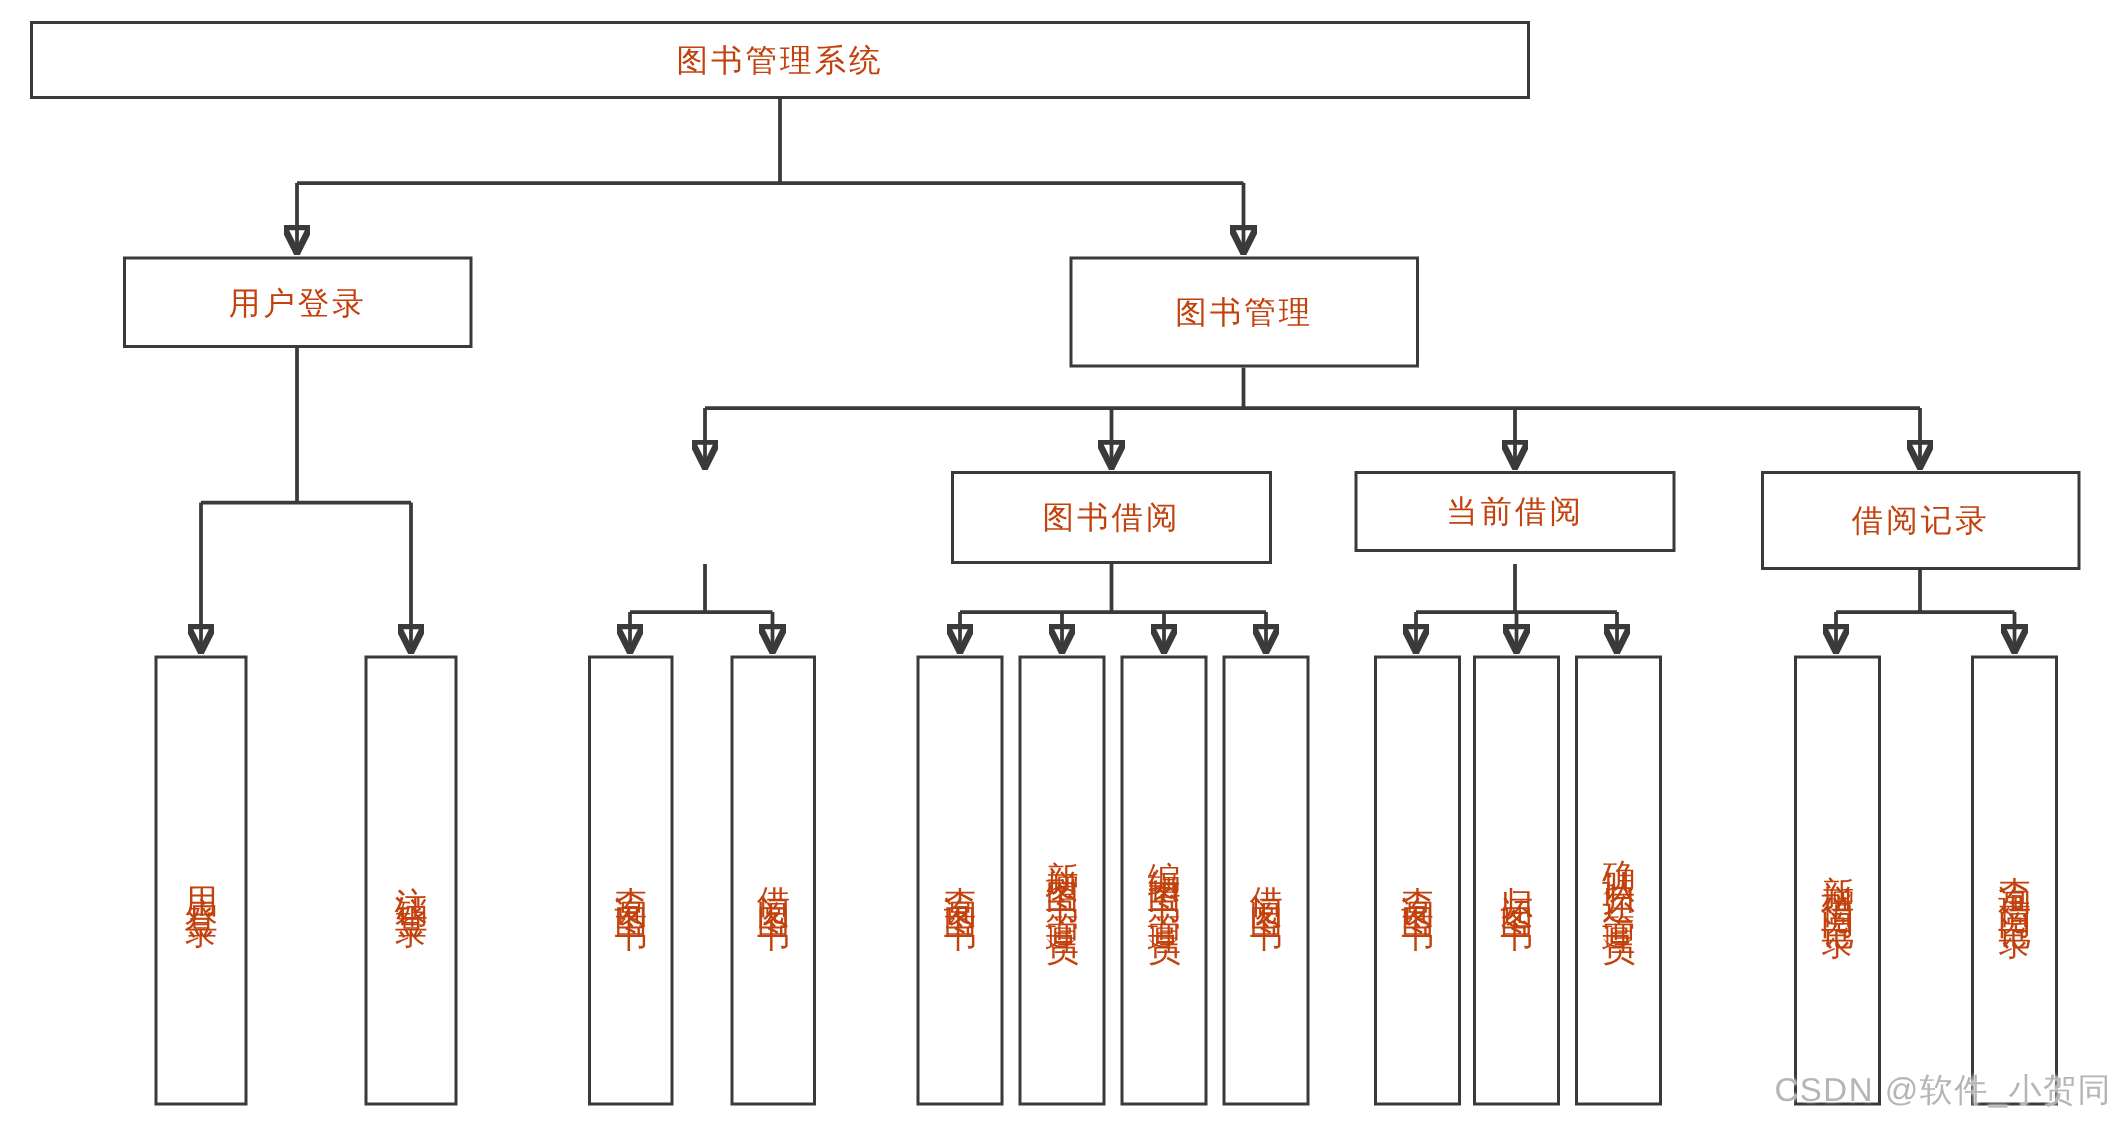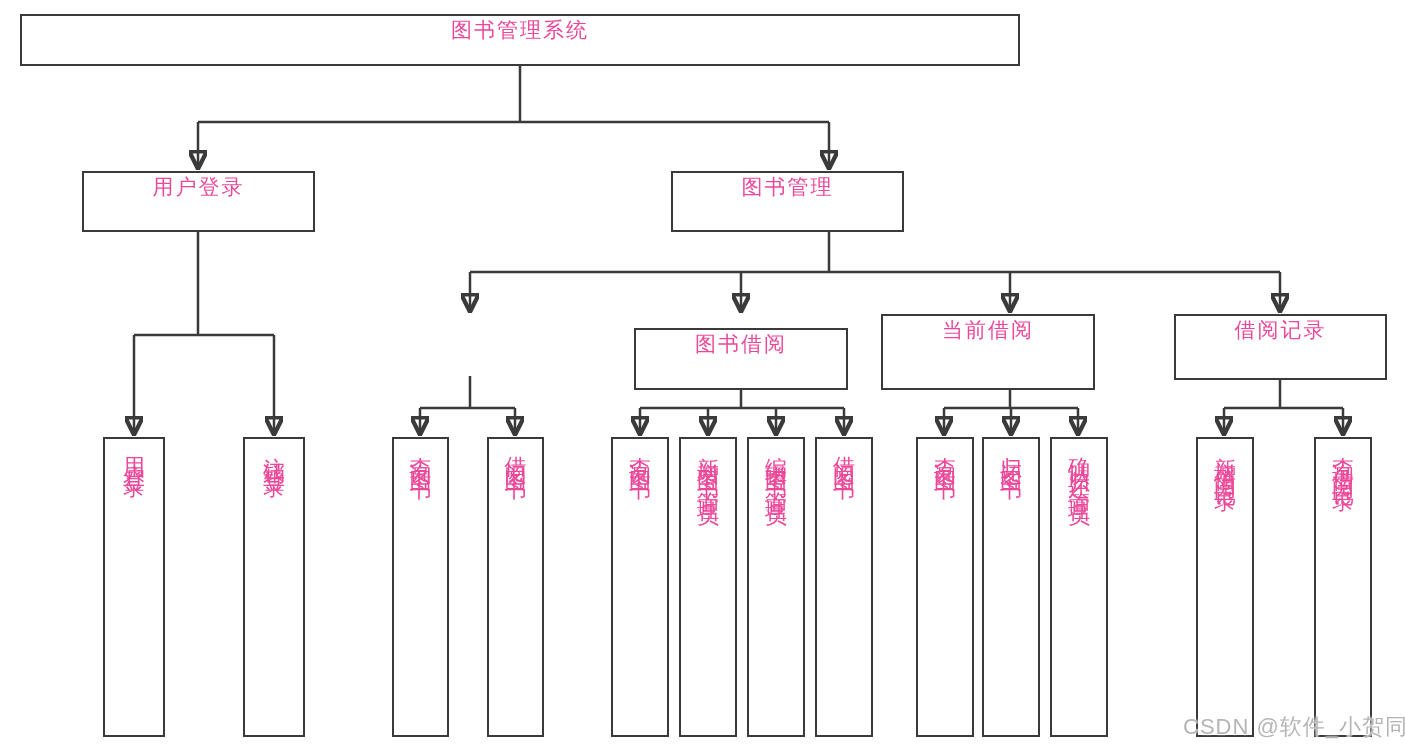--- a/index.html
+++ b/index.html
@@ -24,23 +24,23 @@
   svg.connectors path {
     stroke: #3a3a3a;
     stroke-width: 2.5;
     fill: none;
   }
   .hbox, .vbox {
     position: absolute;
     box-sizing: border-box;
     background: #ffffff;
     border: 2.5px solid #3a3a3a;
-    color: #ec4899;
+    color: #c2410c;
     display: flex;
-    align-items: flex-start;
+    align-items: center;
     justify-content: center;
     z-index: 2;
   }
   .hbox {
     font-size: 21px;
     letter-spacing: 2px;
   }
   .vbox .vtext {
     writing-mode: vertical-rl;
     text-orientation: upright;
@@ -108,28 +108,28 @@
     <path d="M1343,408 V434" marker-end="url(#arrow)"></path>
   </svg>
 
   <div class="hbox" style="left:20px;top:14px;width:1000px;height:52px">
     <span>图书管理系统</span>
   </div>
 
   <div class="hbox" style="left:82px;top:171px;width:233px;height:61px">
     <span>用户登录</span>
   </div>
-  <div class="hbox" style="left:671px;top:171px;width:233px;height:61px">
+  <div class="hbox" style="left:713px;top:171px;width:233px;height:74px">
     <span>图书管理</span>
   </div>
 
-  <div class="hbox" style="left:634px;top:328px;width:214px;height:62px">
+  <div class="hbox" style="left:634px;top:314px;width:214px;height:62px">
     <span>图书借阅</span>
   </div>
-  <div class="hbox" style="left:881px;top:314px;width:214px;height:76px">
+  <div class="hbox" style="left:903px;top:314px;width:214px;height:54px">
     <span>当前借阅</span>
   </div>
   <div class="hbox" style="left:1174px;top:314px;width:213px;height:66px">
     <span>借阅记录</span>
   </div>
 
   <div class="vbox" style="left:103px;top:437px;width:62px;height:300px">
     <span class="vtext">用户登录</span>
   </div>
   <div class="vbox" style="left:243px;top:437px;width:62px;height:300px">

